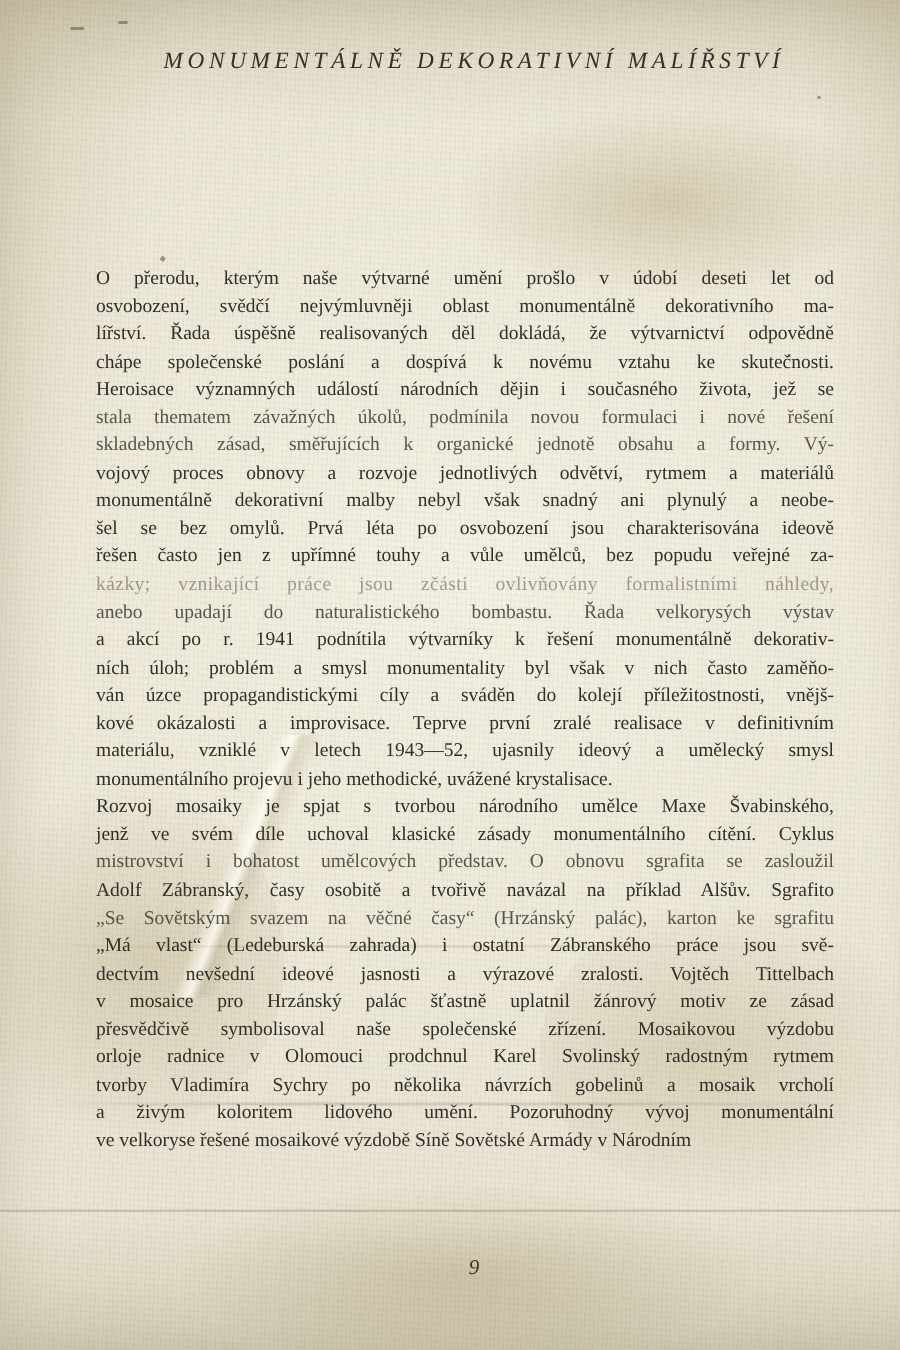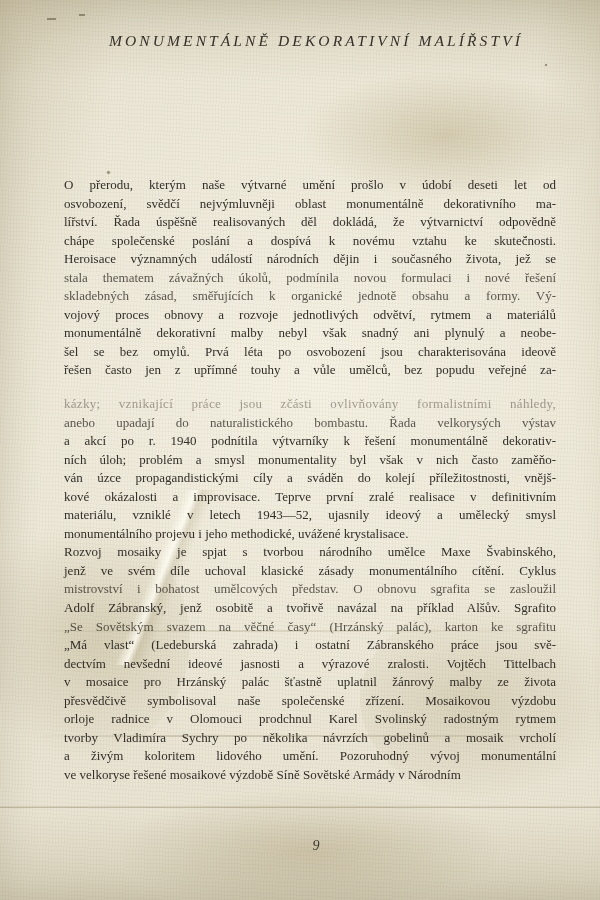--- a/index.html
+++ b/index.html
@@ -134,21 +134,20 @@
     text-align-last: left;
   }
   .ln.indent {
     text-indent: 20px;
   }
 
   
   .faded {
     color: rgba(60,55,46,0.46);
     letter-spacing: 0.3px;
-    margin-top: 15px;
   }
   .dim {
     color: rgba(52,47,40,0.80);
     font-family: Liberation Serif, serif;
   }
 
   
   .folio {
     position: absolute;
     left: 0;
@@ -202,37 +201,37 @@
       <span class="ln">chápe společenské poslání a dospívá k novému vztahu ke skutečnosti.</span>
       <span class="ln">Heroisace významných událostí národních dějin i současného života, jež se</span>
       <span class="ln dim">stala thematem závažných úkolů, podmínila novou formulaci i nové řešení</span>
       <span class="ln dim">skladebných zásad, směřujících k organické jednotě obsahu a formy. Vý-</span>
       <span class="ln">vojový proces obnovy a rozvoje jednotlivých odvětví, rytmem a materiálů</span>
       <span class="ln">monumentálně dekorativní malby nebyl však snadný ani plynulý a neobe-</span>
       <span class="ln">šel se bez omylů. Prvá léta po osvobození jsou charakterisována ideově</span>
       <span class="ln">řešen často jen z upřímné touhy a vůle umělců, bez popudu veřejné za-</span>
       <span class="ln faded">kázky; vznikající práce jsou zčásti ovlivňovány formalistními náhledy,</span>
       <span class="ln dim">anebo upadají do naturalistického bombastu. Řada velkorysých výstav</span>
-      <span class="ln">a akcí po r. 1940 podnítila výtvarníky k řešení monumentálně dekorativ-</span>
+      <span class="ln">a akcí po r. 1941 podnítila výtvarníky k řešení monumentálně dekorativ-</span>
       <span class="ln">ních úloh; problém a smysl monumentality byl však v nich často zaměňo-</span>
       <span class="ln">ván úzce propagandistickými cíly a sváděn do kolejí příležitostnosti, vnějš-</span>
       <span class="ln">kové okázalosti a improvisace. Teprve první zralé realisace v definitivním</span>
       <span class="ln">materiálu, vzniklé v letech 1943—52, ujasnily ideový a umělecký smysl</span>
       <span class="ln last">monumentálního projevu i jeho methodické, uvážené krystalisace.</span>
     </p>
 
     <p class="para">
       <span class="ln indent">Rozvoj mosaiky je spjat s tvorbou národního umělce Maxe Švabinského,</span>
       <span class="ln">jenž ve svém díle uchoval klasické zásady monumentálního cítění. Cyklus</span>
       <span class="ln dim">mistrovství i bohatost umělcových představ. O obnovu sgrafita se zasloužil</span>
-      <span class="ln">Adolf Zábranský, jenž osobitě a tvořivě navázal na příklad Alšův. Sgrafito</span>
+      <span class="ln">Adolf Zábranský, časy osobitě a tvořivě navázal na příklad Alšův. Sgrafito</span>
       <span class="ln dim">„Se Sovětským svazem na věčné časy“ (Hrzánský palác), karton ke sgrafitu</span>
       <span class="ln">„Má vlast“ (Ledeburská zahrada) i ostatní Zábranského práce jsou svě-</span>
       <span class="ln">dectvím nevšední ideové jasnosti a výrazové zralosti. Vojtěch Tittelbach</span>
-      <span class="ln">v mosaice pro Hrzánský palác šťastně uplatnil žánrový malby ze života</span>
+      <span class="ln">v mosaice pro Hrzánský palác šťastně uplatnil žánrový motiv ze zásad</span>
       <span class="ln">přesvědčivě symbolisoval naše společenské zřízení. Mosaikovou výzdobu</span>
       <span class="ln">orloje radnice v Olomouci prodchnul Karel Svolinský radostným rytmem</span>
       <span class="ln">tvorby Vladimíra Sychry po několika návrzích gobelinů a mosaik vrcholí</span>
       <span class="ln">a živým koloritem lidového umění. Pozoruhodný vývoj monumentální</span>
       <span class="ln last">ve velkoryse řešené mosaikové výzdobě Síně Sovětské Armády v Národním</span>
     </p>
 
   </div>
 
   <div class="folio">9</div>

